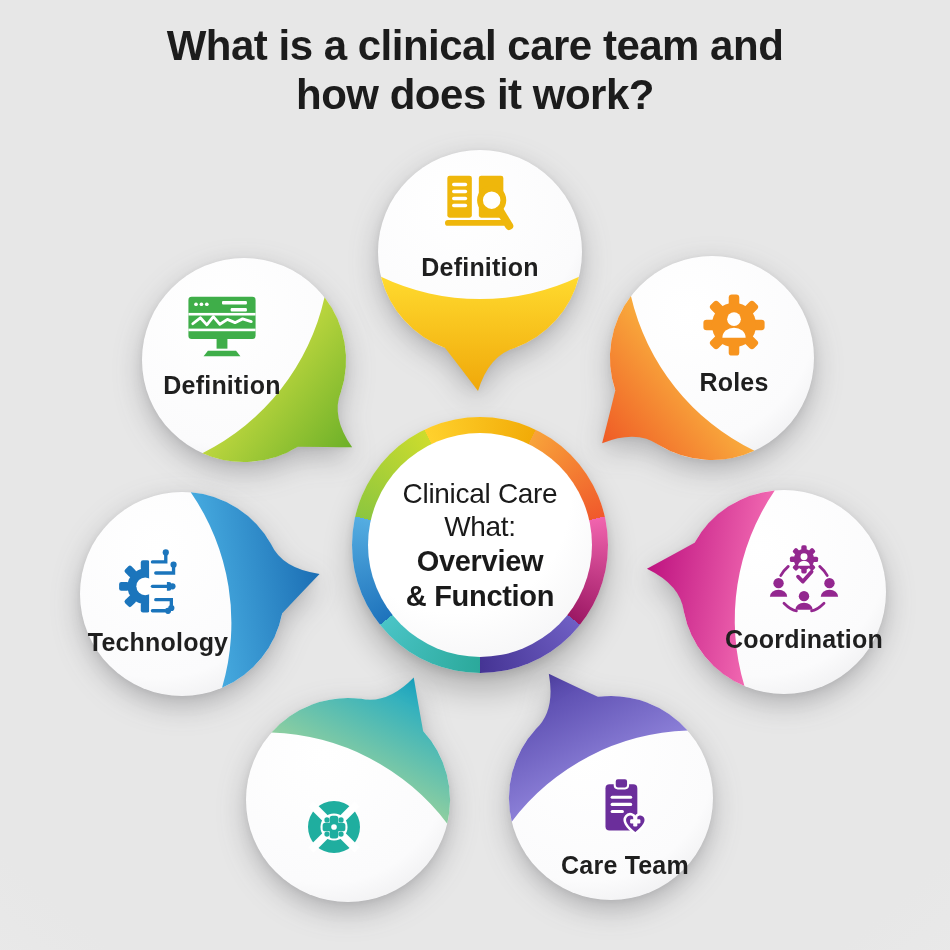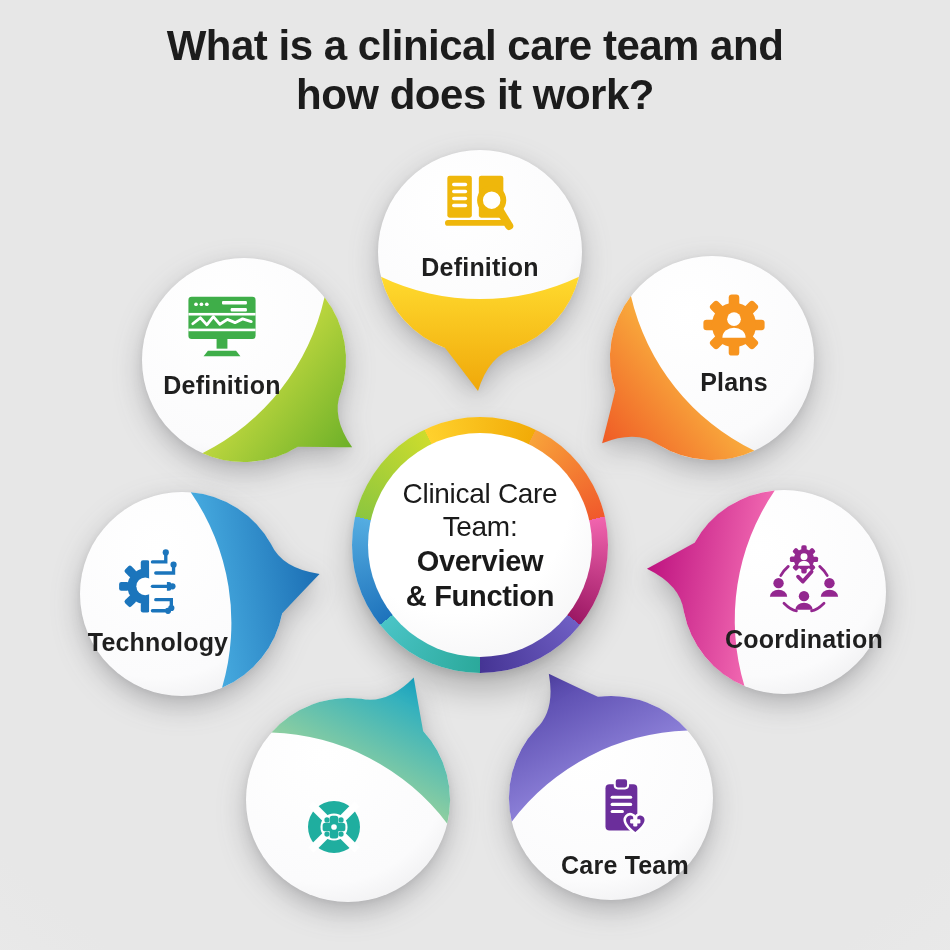--- a/index.html
+++ b/index.html
@@ -142,21 +142,21 @@
           <rect x="31" y="7" width="10" height="12" rx="3" transform="rotate(135 36 36)"></rect>
           <rect x="31" y="7" width="10" height="12" rx="3" transform="rotate(180 36 36)"></rect>
           <rect x="31" y="7" width="10" height="12" rx="3" transform="rotate(225 36 36)"></rect>
           <rect x="31" y="7" width="10" height="12" rx="3" transform="rotate(270 36 36)"></rect>
           <rect x="31" y="7" width="10" height="12" rx="3" transform="rotate(315 36 36)"></rect>
           <circle cx="36" cy="36" r="21"></circle>
         </g>
         <circle cx="36" cy="30.5" r="6.5" fill="#fff"></circle>
         <path d="M25 48 a11 9.5 0 0 1 22 0 z" fill="#fff"></path>
       </svg>
-      <div class="sat-label">Plans</div>
+      <div class="sat-label">Roles</div>
     </div>
   </div>
 
   <div class="sat" style="left: 669px; top: 479px; --icon-color: #93278F;">
     <svg class="bubble-svg" viewBox="0 0 230 270">
       <circle cx="115" cy="113" r="102" fill="url(#whiteGrad)"></circle>
       <g transform="rotate(98.8 115 113)">
         <path fill="url(#grad-coordination)" d="M 16 137.7 A 230 230 0 0 0 214 137.7 A 102 102 0 0 1 149.9 208.9 Q 124 216 113 252 Q 98 232 80.1 208.9 A 102 102 0 0 1 16 137.7 Z"></path>
       </g>
     </svg>
@@ -306,19 +306,19 @@
         <path d="M23 58 L49 58 L53 63 L19 63 Z"></path>
       </svg>
       <div class="sat-label">Definition</div>
     </div>
   </div>
 
   <div class="hub">
     <div class="hub-ring" style="background: conic-gradient(from -25.7143deg, rgb(255, 209, 45) 0deg, rgb(242, 171, 7) 51.429deg, rgb(248, 163, 58) 51.429deg, rgb(240, 89, 43) 102.857deg, rgb(241, 100, 174) 102.857deg, rgb(156, 24, 100) 154.286deg, rgb(111, 95, 196) 154.286deg, rgb(69, 52, 148) 205.714deg, rgb(43, 169, 155) 205.714deg, rgb(74, 196, 198) 257.143deg, rgb(30, 115, 188) 257.143deg, rgb(85, 173, 225) 308.571deg, rgb(140, 198, 63) 308.571deg, rgb(204, 220, 45) 360deg);"></div>
     <div class="hub-inner">
       <div class="hub-line reg">Clinical Care</div>
-      <div class="hub-line reg">Team:</div>
+      <div class="hub-line reg">What:</div>
       <div class="hub-line bold">Overview</div>
       <div class="hub-line bold">&amp; Function</div>
     </div>
   </div>
 
 </div>
 
 </body></html>

